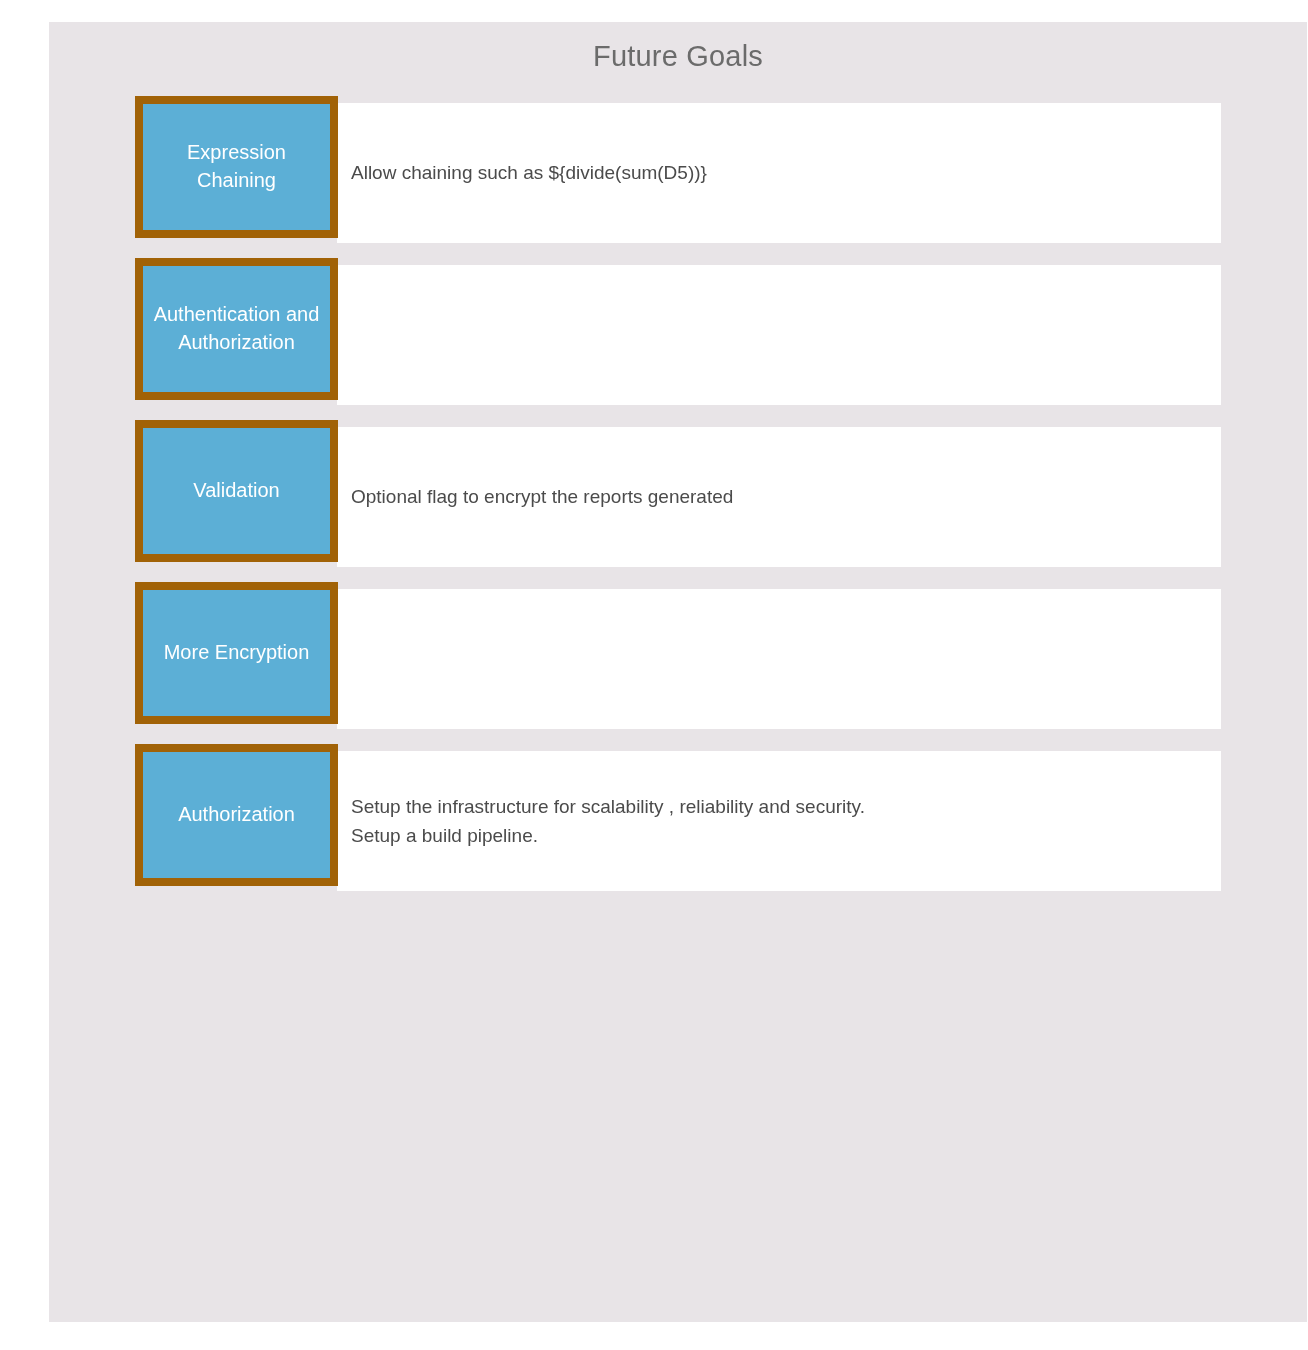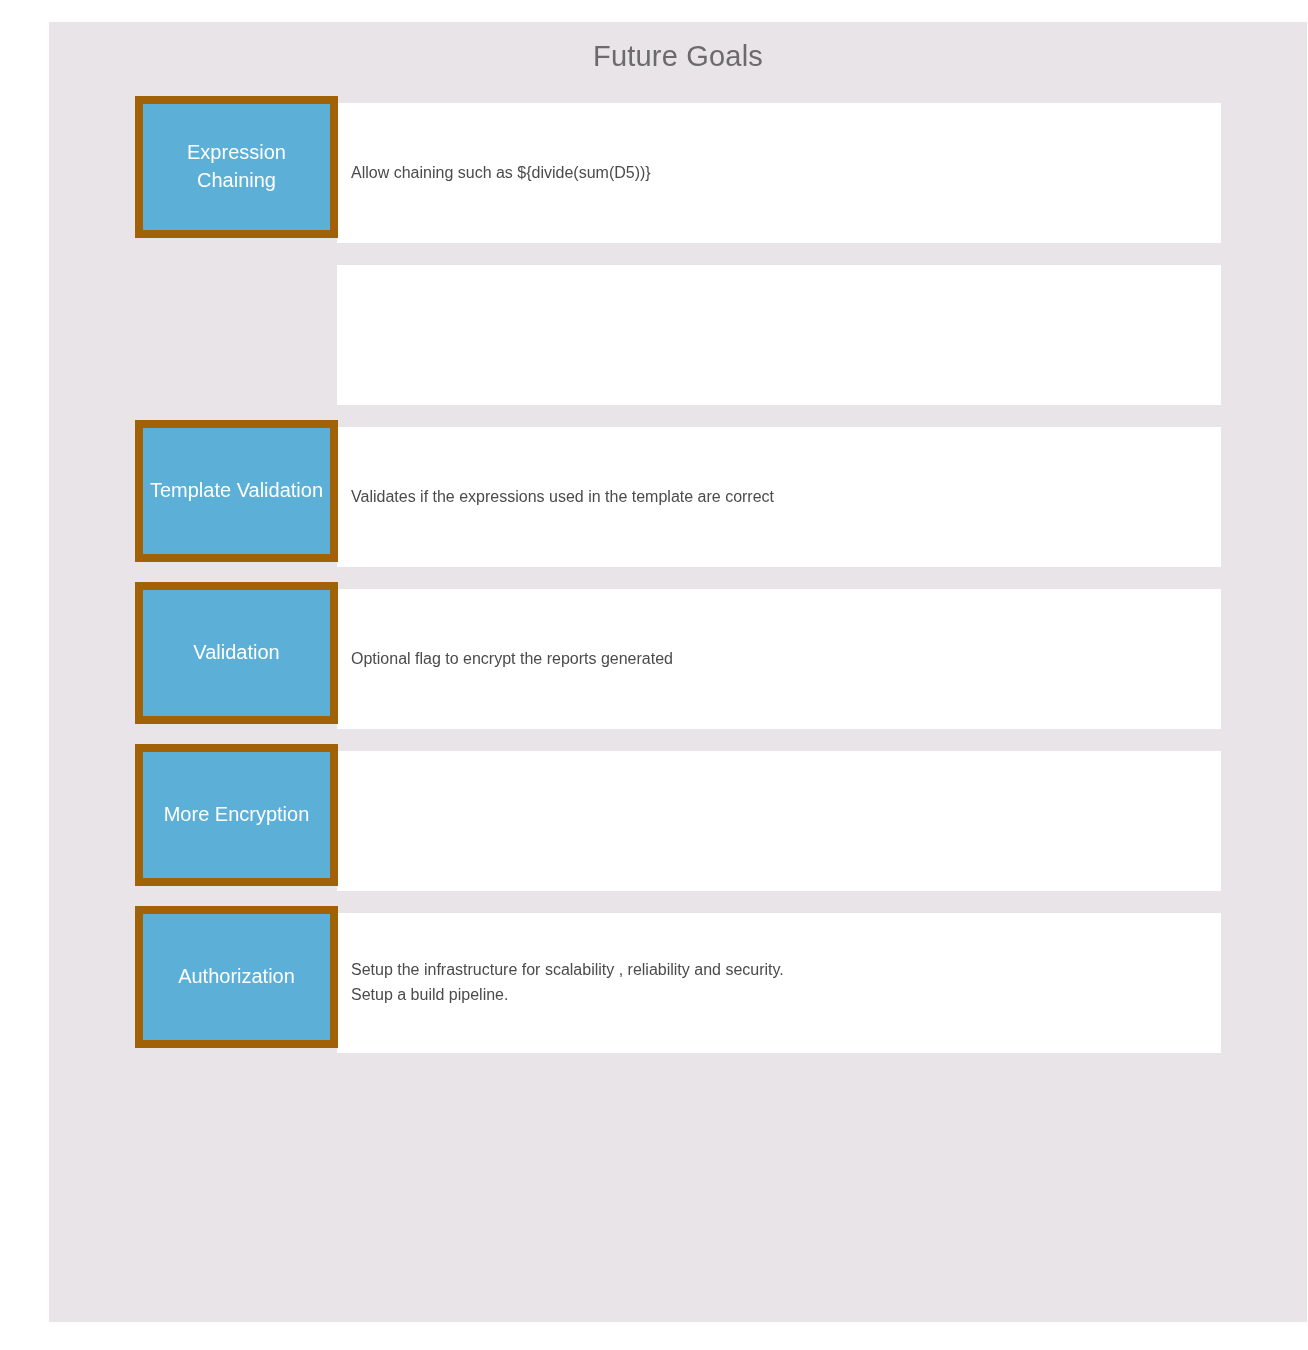--- a/index.html
+++ b/index.html
@@ -77,21 +77,21 @@
 
   .row-desc {
     position: absolute;
     left: 302px;
     top: 0;
     width: 860px;
     height: 140px;
     display: flex;
     align-items: center;
     color: #4b4b4b;
-    font-size: 16px;
+    font-size: 19px;
     line-height: 1.55;
     white-space: pre-line;
   }
 </style>
 </head>
 <body>
 
 <div id="slide">
 
   <div id="title">Future Goals</div>
@@ -99,27 +99,23 @@
   <div id="rows">
 
     <div class="row">
       <div class="row-white"></div>
       <div class="row-label">Expression Chaining</div>
       <div class="row-desc">Allow chaining such as ${divide(sum(D5))}</div>
     </div>
 
     <div class="row">
       <div class="row-white"></div>
+      <div class="row-label">Authentication and Authorization</div>
     </div>
 
-    <div class="row">
-      <div class="row-white"></div>
-      <div class="row-label">Template Validation</div>
-      <div class="row-desc">Validates if the expressions used in the template are correct</div>
-    </div>
 
 
     <div class="row">
       <div class="row-white"></div>
       <div class="row-label">Validation</div>
       <div class="row-desc">Optional flag to encrypt the reports generated</div>
     </div>
 
     <div class="row">
       <div class="row-white"></div>

